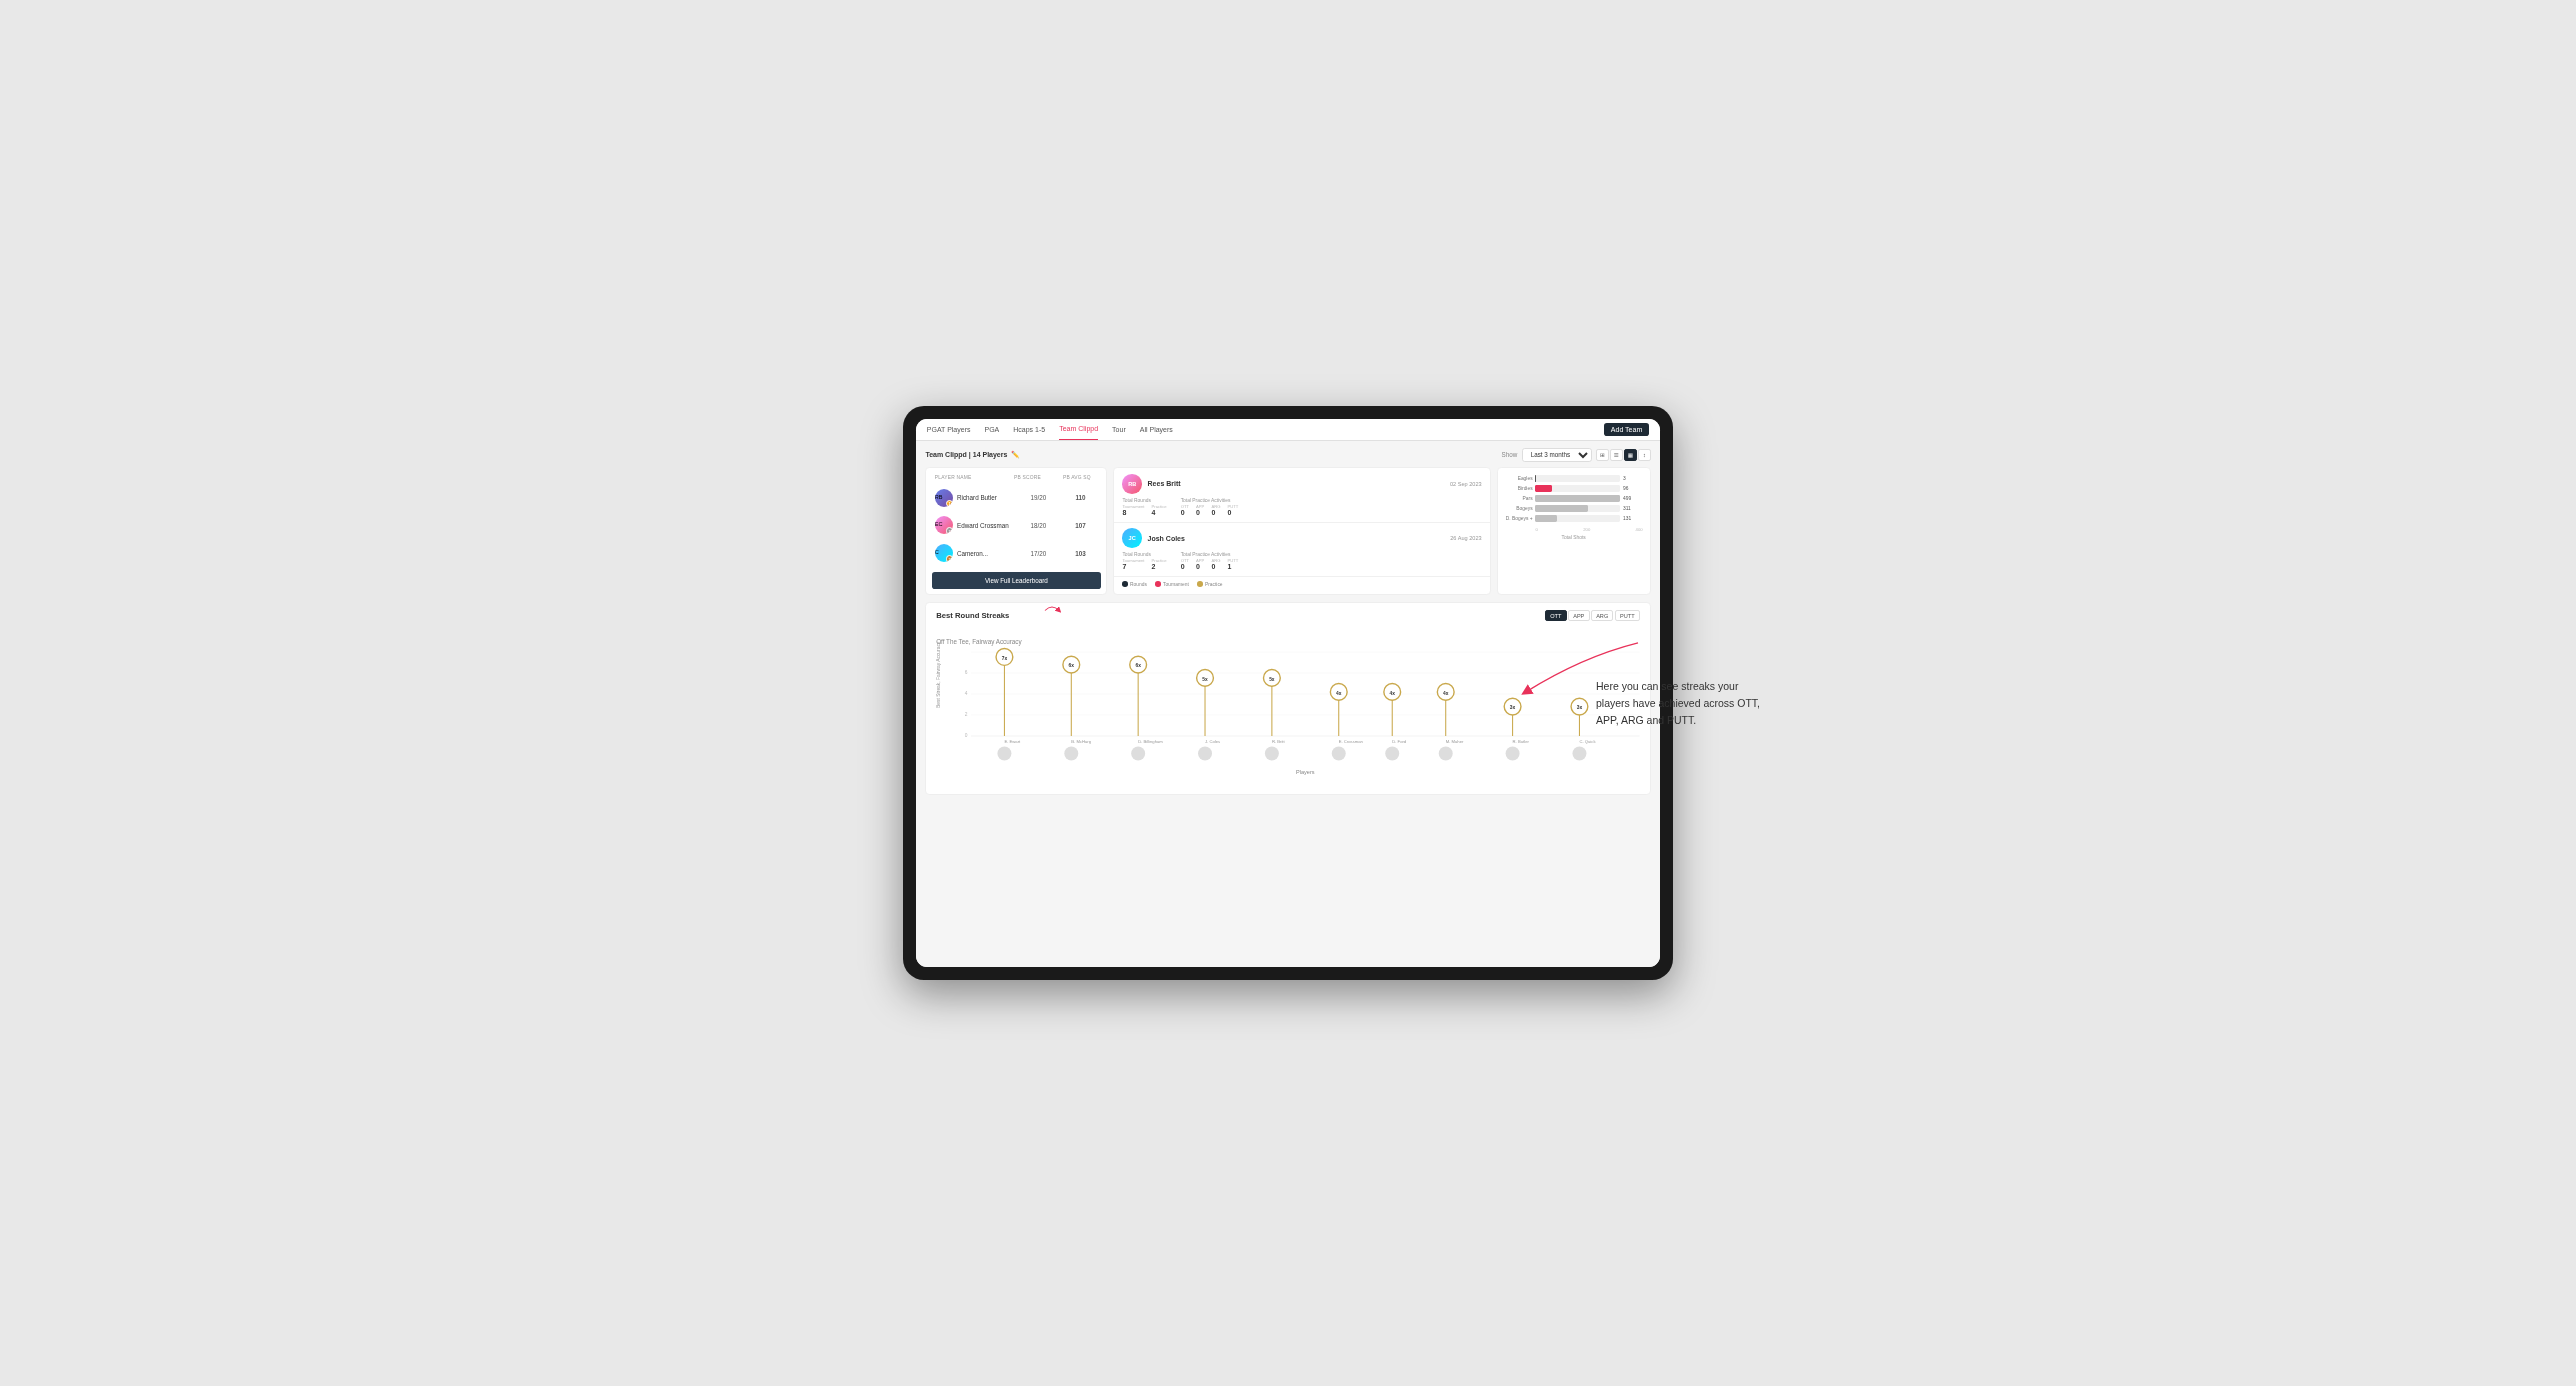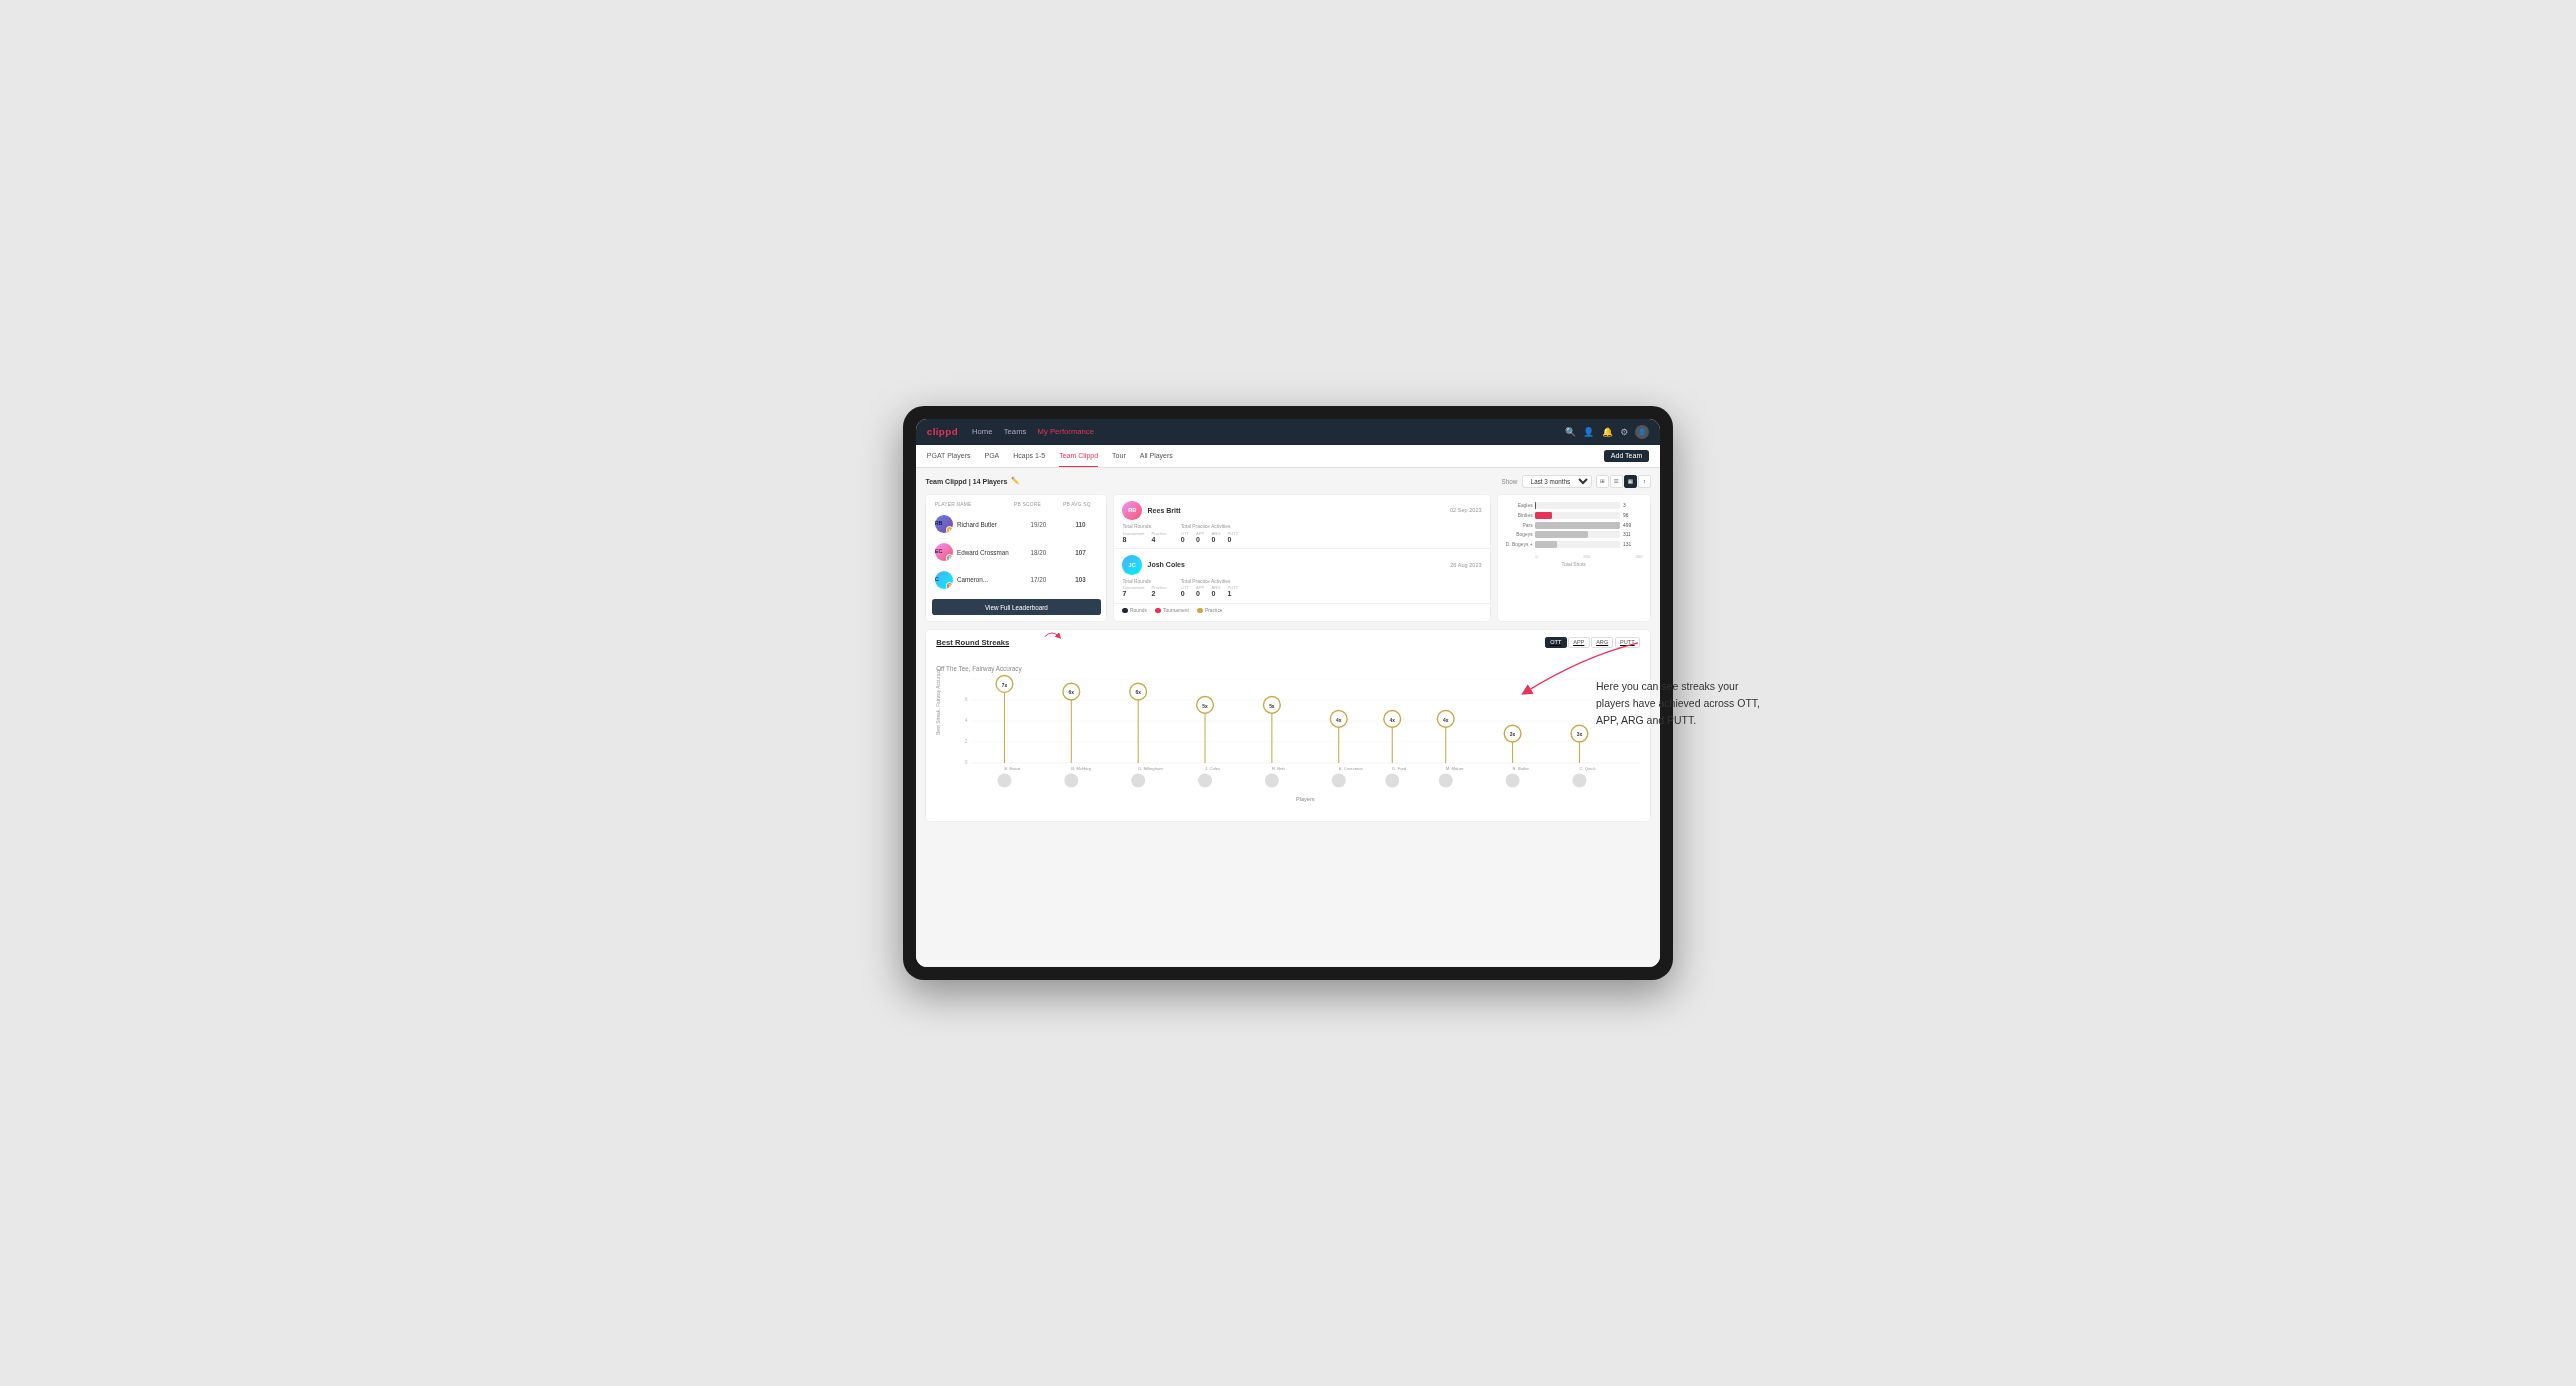--- a/index.html
+++ b/index.html
@@ -333,21 +333,20 @@
     .streaks-section {
       background: #fff;
       border-radius: 4.2px;
       border: 0.7px solid #eee;
       padding: 7px 9.8px;
     }
     .streaks-header {
       display: flex;
       align-items: center;
       margin-bottom: 17px;
-      text-decoration: underline;
     }
     .streaks-title { font-size: 7.7px; font-weight: 600; color: #333; }
     .streaks-spacer { flex: 1; }
     .stat-filter-btns {
       display: flex;
       gap: 1.4px;
     }
     .stat-filter-btn {
       border: 0.7px solid #ddd;
       background: #fff;
@@ -366,37 +365,20 @@
     .av1 { background: linear-gradient(135deg, #667eea, #764ba2); }
     .av2 { background: linear-gradient(135deg, #f093fb, #f5576c); }
     .av3 { background: linear-gradient(135deg, #4facfe, #00f2fe); }
   </style>
 </head>
 <body>
 
 <div class="tablet-outer">
   <div class="tablet-screen">
 
-    <div class="nav-bar">
-      <span class="nav-logo">clippd</span>
-      <div class="nav-links">
-        <span class="nav-link">Home</span>
-        <span class="nav-link">Teams</span>
-        <span class="nav-link active">My Performance</span>
-      </div>
-      <div class="nav-icons">
-        <span class="nav-icon">🔍</span>
-        <span class="nav-icon">👤</span>
-        <span class="nav-icon">🔔</span>
-        <span class="nav-icon">⚙</span>
-        <div class="nav-avatar">
-          <span>👤</span>
-        </div>
-      </div>
-    </div>
 
     <div class="sub-nav">
       <span class="sub-nav-link">PGAT Players</span>
       <span class="sub-nav-link">PGA</span>
       <span class="sub-nav-link">Hcaps 1-5</span>
       <span class="sub-nav-link active">Team Clippd</span>
       <span class="sub-nav-link">Tour</span>
       <span class="sub-nav-link">All Players</span>
       <div class="sub-nav-spacer"></div>
       <button class="add-team-btn">Add Team</button>

